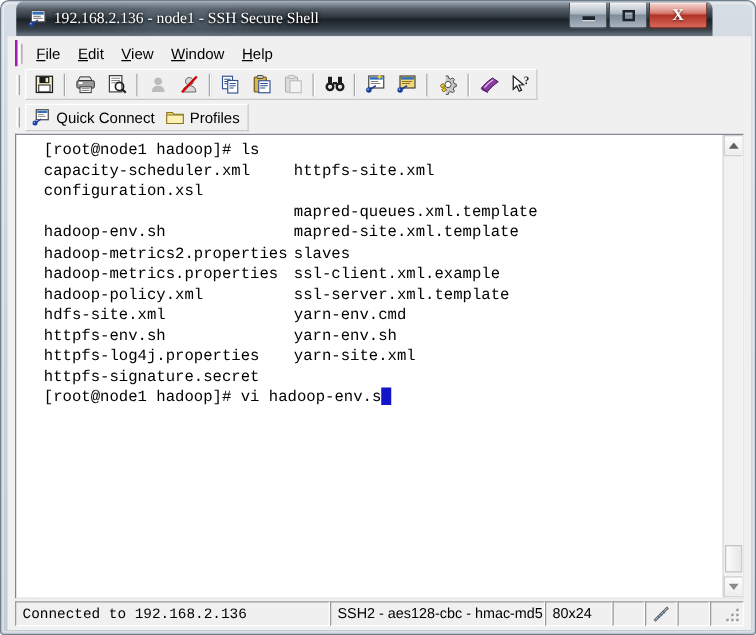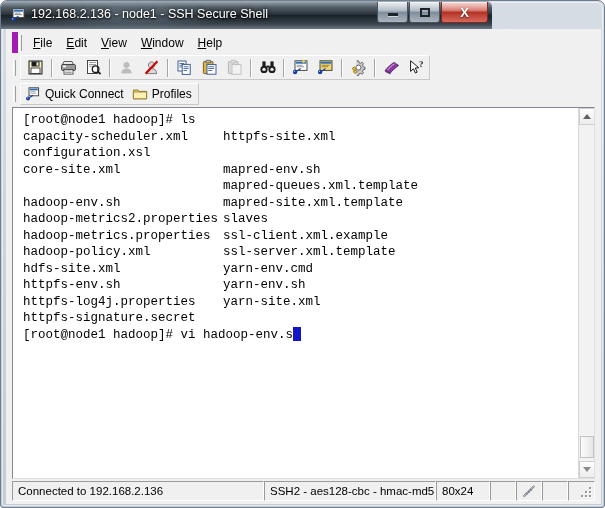--- a/index.html
+++ b/index.html
@@ -29,27 +29,28 @@
     position: absolute;
     left: 1px; top: 1px; right: 1px; bottom: 1px;
     border-radius: 6px 6px 2px 2px;
     border: 1px solid rgba(255,255,255,0.55);
     pointer-events: none;
   }
 
   
   .titlebar {
     position: absolute;
-    left: 0; top: 0;
-    width: 491px; height: 28px;
+    left: 12px; top: 0;
+    width: 557px; height: 28px;
     border-radius: 6px 6px 0 0;
     background: linear-gradient(180deg,
        #8e9aa6 0%, #6f7d8b 6%, #3b4650 22%,
        #232c34 48%, #1b2228 52%, #39434c 82%, #6c7884 100%);
     overflow: hidden;
+    font-family: Liberation Serif, serif;
   }
   .title-sheen {
     position: absolute; left: 0; top: 0; width: 100%; height: 14px;
     background: linear-gradient(180deg, rgba(255,255,255,0.22), rgba(255,255,255,0.02));
   }
   .title-blob {
     position: absolute; left: 30px; top: 2px; width: 200px; height: 26px;
     background: radial-gradient(ellipse at center, rgba(160,185,205,0.42), rgba(160,185,205,0) 70%);
   }
   .title-icon {
@@ -117,21 +118,21 @@
     background: #f0f0f0;
     box-sizing: border-box;
   }
 
   
   .menubar {
     position: absolute; left: 6px; top: 3px;
     width: 583px; height: 21px;
     background: #f0f0f0;
     display: flex; align-items: center;
-    border-left: 6px solid #a21caf;
+    border-left: 2px solid #a21caf;
   }
   .grip {
     width: 3px; height: 16px; margin: 0 4px 0 1px;
     border-left: 1px solid #ffffff;
     border-right: 1px solid #a0a0a0;
     box-sizing: border-box;
   }
   .menu-item {
     font-size: 12px; color: #000;
     padding: 2px 7px;
@@ -199,21 +200,21 @@
     width: 583px; height: 372px;
     border: 1px solid #828790;
     border-right-color: #dfdfdf;
     border-bottom-color: #dfdfdf;
     box-sizing: border-box;
     background: #ffffff;
     overflow: hidden;
   }
   .term {
     position: absolute;
-    left: 4px; top: 0;
+    left: 16px; top: 0;
     width: 566px; height: 370px;
     background: #ffffff;
     overflow: hidden;
     padding: 4px 0 0 6px;
     box-sizing: border-box;
   }
   .tline {
     font-family: "Liberation Mono", "DejaVu Sans Mono", monospace;
     font-size: 12.5px;
     line-height: 16.5px;
@@ -283,21 +284,21 @@
     border-top-color: #9a9a9a;
     border-left-color: #9a9a9a;
     border-right-color: #ffffff;
     border-bottom-color: #ffffff;
     box-sizing: border-box;
     display: flex; align-items: center;
     padding: 0 5px;
     background: #f0f0f0;
     white-space: nowrap;
   }
-  .sp-conn { width: 252px; }
+  .sp-conn { width: 252px; font-family: Liberation Mono, monospace; }
   .sp-cipher { width: 172px; }
   .sp-size { width: 54px; }
   .sp-blank1 { width: 26px; }
   .sp-icon { width: 26px; justify-content: center; }
   .sp-blank2 { width: 26px; }
   .sp-grip { flex: 1; position: relative; }
   .gripper {
     position: absolute; right: 1px; bottom: 1px;
     width: 12px; height: 12px;
   }
@@ -555,21 +556,20 @@
           <span>Profiles</span>
         </div>
       </div>
     </div>
 
     <div class="term-wrap">
       <div class="term" id="terminal">
           <div class="tline">[root@node1 hadoop]# ls</div>
           <div class="tline"><span>capacity-scheduler.xml</span><span class="col2">httpfs-site.xml</span></div>
           <div class="tline"><span>configuration.xsl</span></div>
-          <div class="tline"><span>core-site.xml</span><span class="col2">mapred-env.sh</span></div>
           <div class="tline"><span class="col2">mapred-queues.xml.template</span></div>
           <div class="tline"><span>hadoop-env.sh</span><span class="col2">mapred-site.xml.template</span></div>
           <div class="tline"><span>hadoop-metrics2.properties</span><span class="col2">slaves</span></div>
           <div class="tline"><span>hadoop-metrics.properties</span><span class="col2">ssl-client.xml.example</span></div>
           <div class="tline"><span>hadoop-policy.xml</span><span class="col2">ssl-server.xml.template</span></div>
           <div class="tline"><span>hdfs-site.xml</span><span class="col2">yarn-env.cmd</span></div>
           <div class="tline"><span>httpfs-env.sh</span><span class="col2">yarn-env.sh</span></div>
           <div class="tline"><span>httpfs-log4j.properties</span><span class="col2">yarn-site.xml</span></div>
           <div class="tline"><span>httpfs-signature.secret</span></div>
           <div class="tline"><span>[root@node1 hadoop]# vi hadoop-env.sh</span><span class="cursor" style="background: rgb(20, 20, 200);"></span></div>

